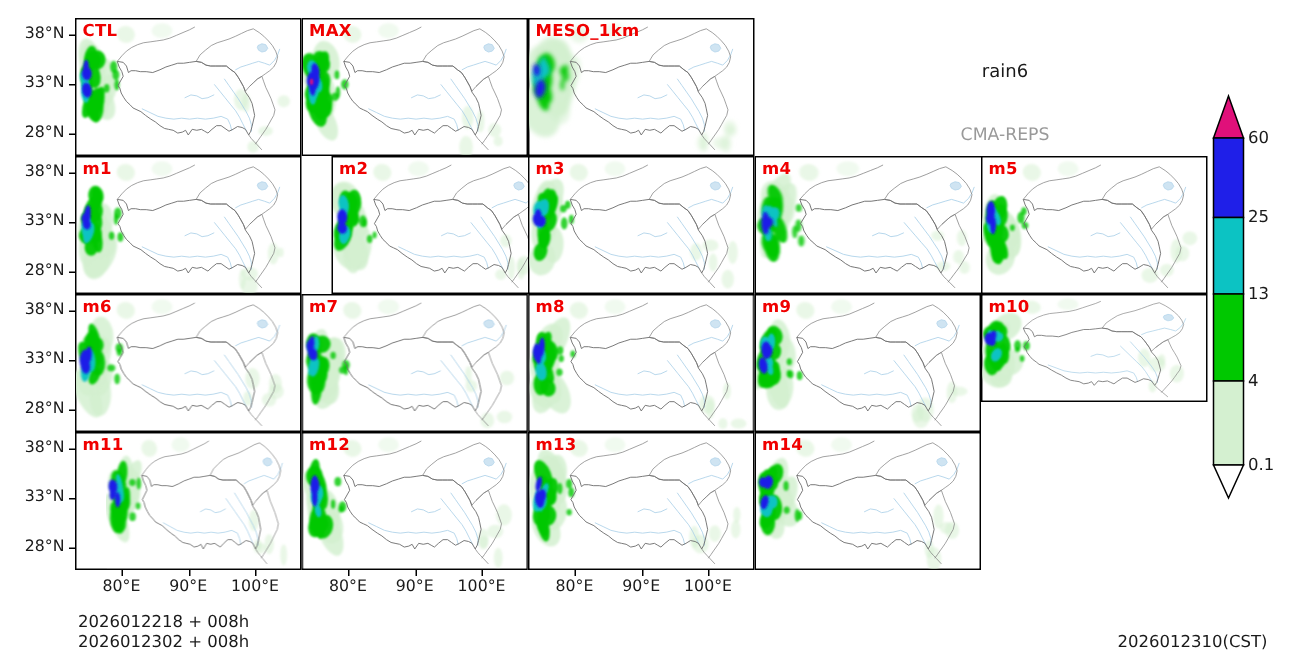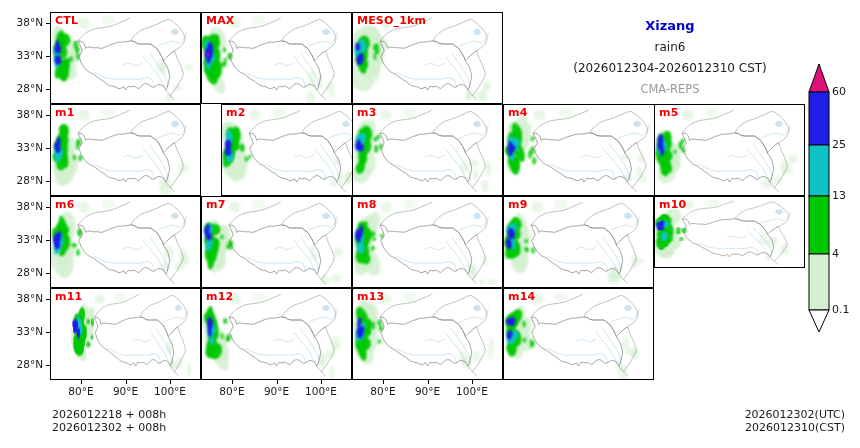--- a/index.html
+++ b/index.html
@@ -1310,23 +1310,21 @@
       <div class="xtick-lab" style="left: 291.045px; width: 60px; top: 385px;">100°E</div>
       <div class="tickmark" style="left: 321px; top: 380px; width: 1px; height: 4px;"></div>
       <div class="xtick-lab" style="left: 352.955px; width: 60px; top: 385px;">80°E</div>
       <div class="tickmark" style="left: 383px; top: 380px; width: 1px; height: 4px;"></div>
       <div class="xtick-lab" style="left: 397.5px; width: 60px; top: 385px;">90°E</div>
       <div class="tickmark" style="left: 428px; top: 380px; width: 1px; height: 4px;"></div>
       <div class="xtick-lab" style="left: 442.045px; width: 60px; top: 385px;">100°E</div>
       <div class="tickmark" style="left: 472px; top: 380px; width: 1px; height: 4px;"></div>
     </div>
 
-  <div class="title-main" style="left:530px;top:18px;width:280px;">Xizang</div>
   <div class="title-sub" style="left:530px;top:40px;width:280px;">rain6</div>
-  <div class="title-range" style="left:520px;top:61px;width:300px;">(2026012304-2026012310 CST)</div>
   <div class="title-src" style="left:530px;top:82px;width:280px;">CMA-REPS</div>
 
   <div id="colorbar" style="left:806px;top:62px;width:30px;height:272px;">
     <svg width="30" height="272" viewBox="0 0 30 272">
 
       <polygon id="cb-arrow-top" points="13,2 23,30 3,30" stroke="#000" stroke-width="1" fill="#e0107a"></polygon>
 
       <rect id="cb-b1" x="3" y="30" width="20" height="53" stroke="#000" stroke-width="1" fill="#1f1fe8"></rect>
       <rect id="cb-b2" x="3" y="83" width="20" height="51" stroke="#000" stroke-width="1" fill="#0cc3c3"></rect>
       <rect id="cb-b3" x="3" y="134" width="20" height="58" stroke="#000" stroke-width="1" fill="#00c800"></rect>
@@ -1336,16 +1334,15 @@
     </svg>
     <div class="cb-lab" style="left:26px;top:23px;">60</div>
     <div class="cb-lab" style="left:26px;top:76px;">25</div>
     <div class="cb-lab" style="left:26px;top:127px;">13</div>
     <div class="cb-lab" style="left:26px;top:185px;">4</div>
     <div class="cb-lab" style="left:26px;top:241px;">0.1</div>
   </div>
 
   <div class="foot-l" style="left:52px;top:408px;">2026012218  +  008h</div>
   <div class="foot-l" style="left:52px;top:421px;">2026012302  +  008h</div>
-  <div class="foot-r" style="left:600px;top:408px;width:245px;">2026012302(UTC)</div>
   <div class="foot-r" style="left:600px;top:421px;width:245px;">2026012310(CST)</div>
 
 </div>
 
 </body></html>

